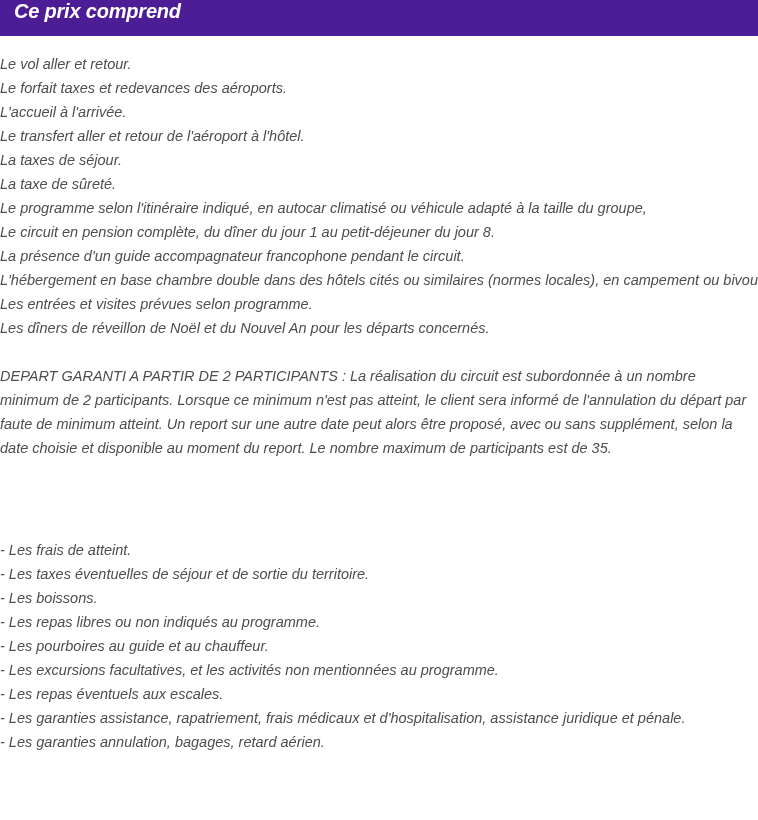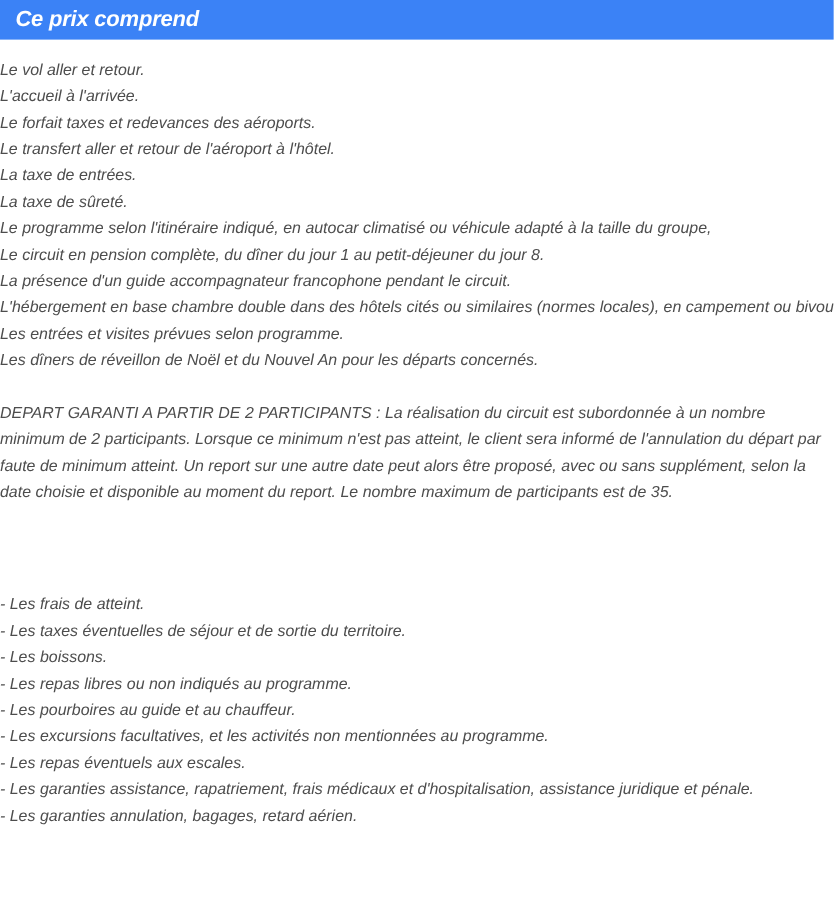--- a/index.html
+++ b/index.html
@@ -16,24 +16,23 @@
   }
   .page {
     width: 758px;
     height: 820px;
     position: relative;
     background: #ffffff;
   }
 
   
   .section-header {
-    background: #3b82f6;
+    background: #4c1d95;
     height: 36px;
     display: flex;
-    align-items: center;
     padding: 0 0 0 14px;
     box-sizing: border-box;
   }
   .section-header-title {
     color: #ffffff;
     font-family: "Liberation Sans", sans-serif;
     font-style: italic;
     font-weight: bold;
     font-size: 20px;
     line-height: 22px;
@@ -94,24 +93,24 @@
 
   <div class="section-header">
     <span class="section-header-title">Ce prix comprend</span>
   </div>
 
   <div class="gap-after-header"></div>
 
   <div class="section-body">
     <ul class="inclusion-list">
       <li class="inclusion-item">Le vol aller et retour.</li>
+      <li class="inclusion-item">Le forfait taxes et redevances des aéroports.</li>
       <li class="inclusion-item">L'accueil à l'arrivée.</li>
-      <li class="inclusion-item">Le forfait taxes et redevances des aéroports.</li>
       <li class="inclusion-item">Le transfert aller et retour de l'aéroport à l'hôtel.</li>
-      <li class="inclusion-item">La taxe de entrées.</li>
+      <li class="inclusion-item">La taxes de séjour.</li>
       <li class="inclusion-item">La taxe de sûreté.</li>
       <li class="inclusion-item">Le programme selon l'itinéraire indiqué, en autocar climatisé ou véhicule adapté à la taille du groupe,</li>
       <li class="inclusion-item">Le circuit en pension complète, du dîner du jour 1 au petit-déjeuner du jour 8.</li>
       <li class="inclusion-item">La présence d'un guide accompagnateur francophone pendant le circuit.</li>
       <li class="inclusion-item">L'hébergement en base chambre double dans des hôtels cités ou similaires (normes locales), en campement ou bivouac.</li>
       <li class="inclusion-item">Les entrées et visites prévues selon programme.</li>
       <li class="inclusion-item">Les dîners de réveillon de Noël et du Nouvel An pour les départs concernés.</li>
     </ul>
 
     <div class="gap-before-note"></div>

